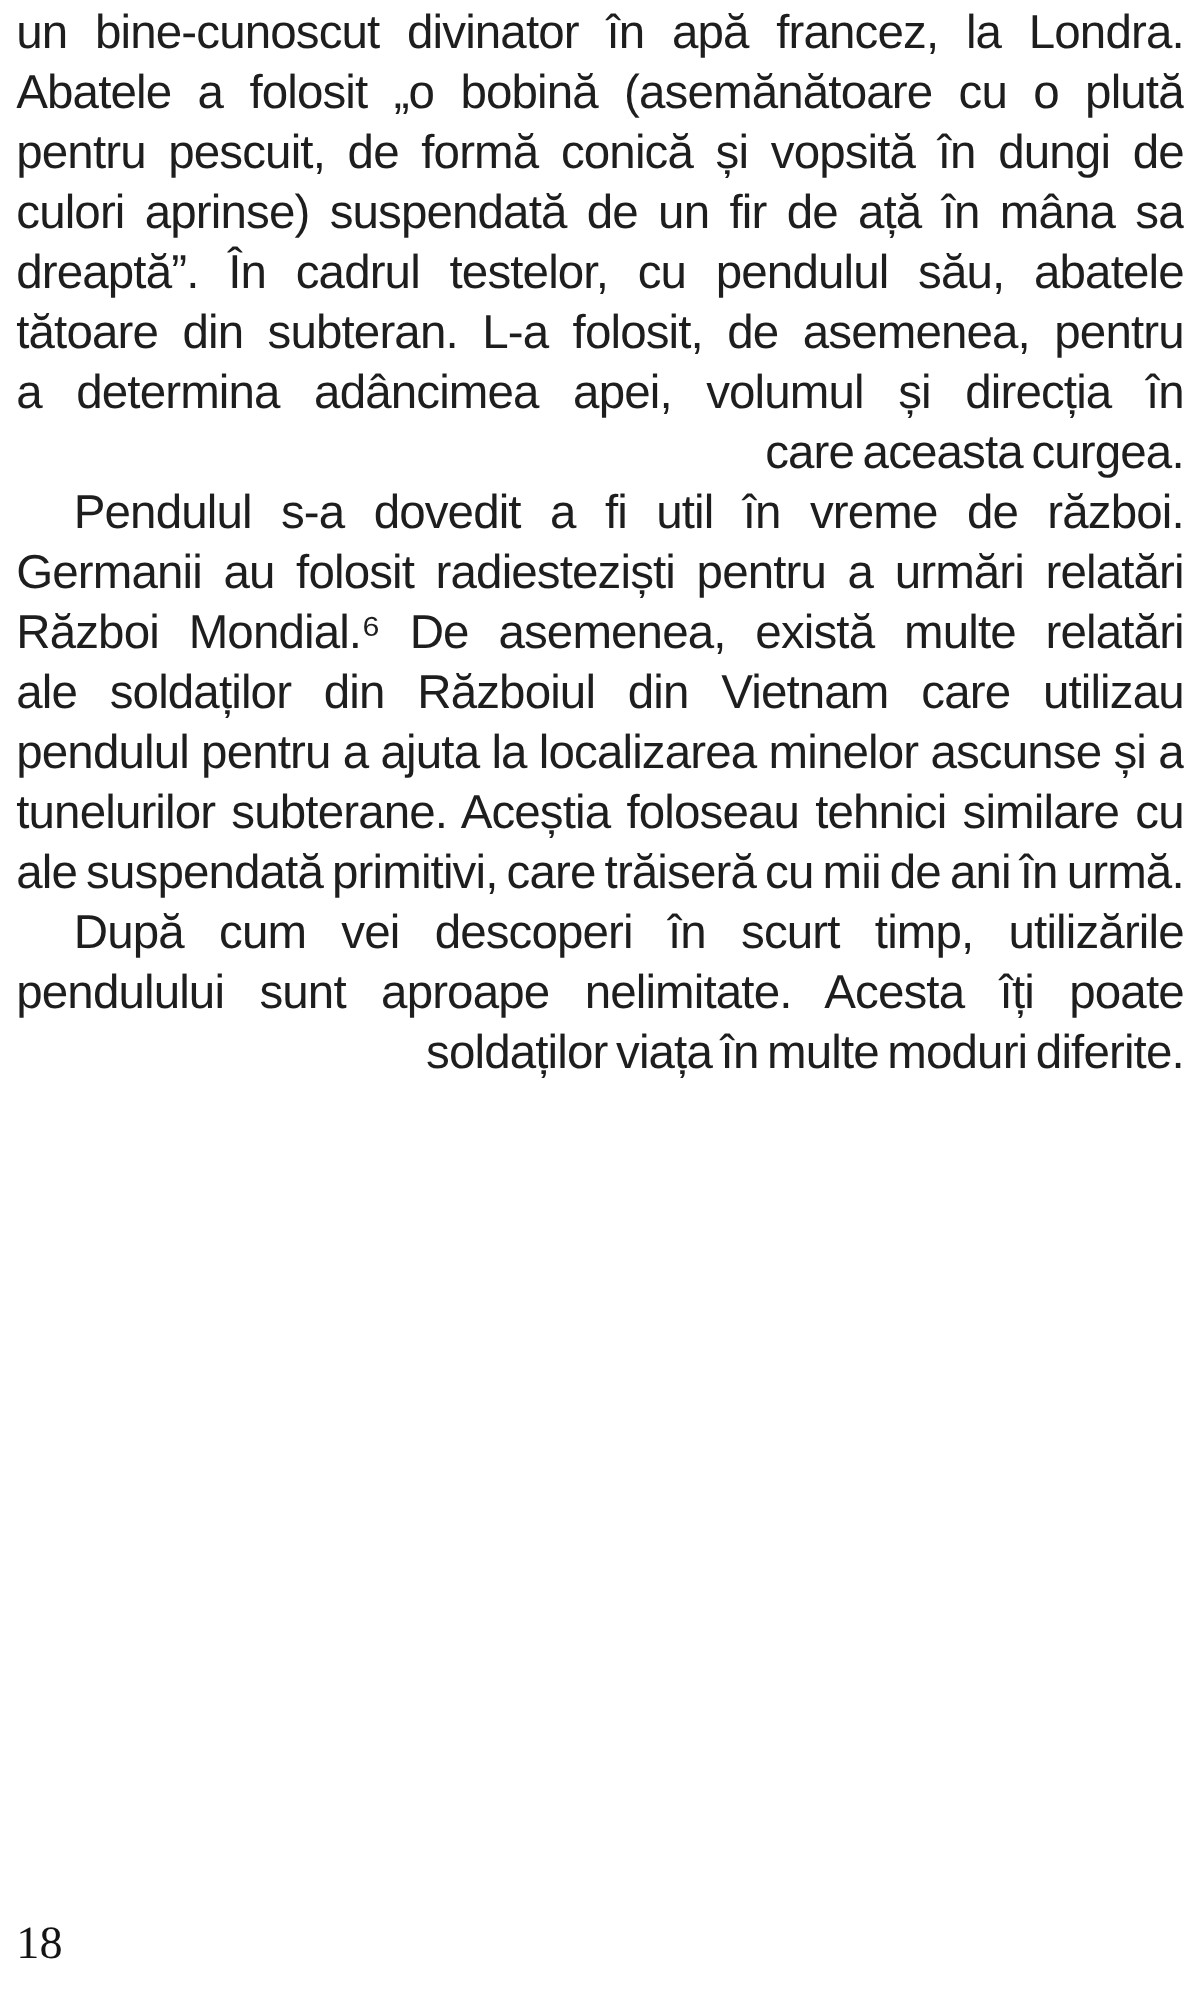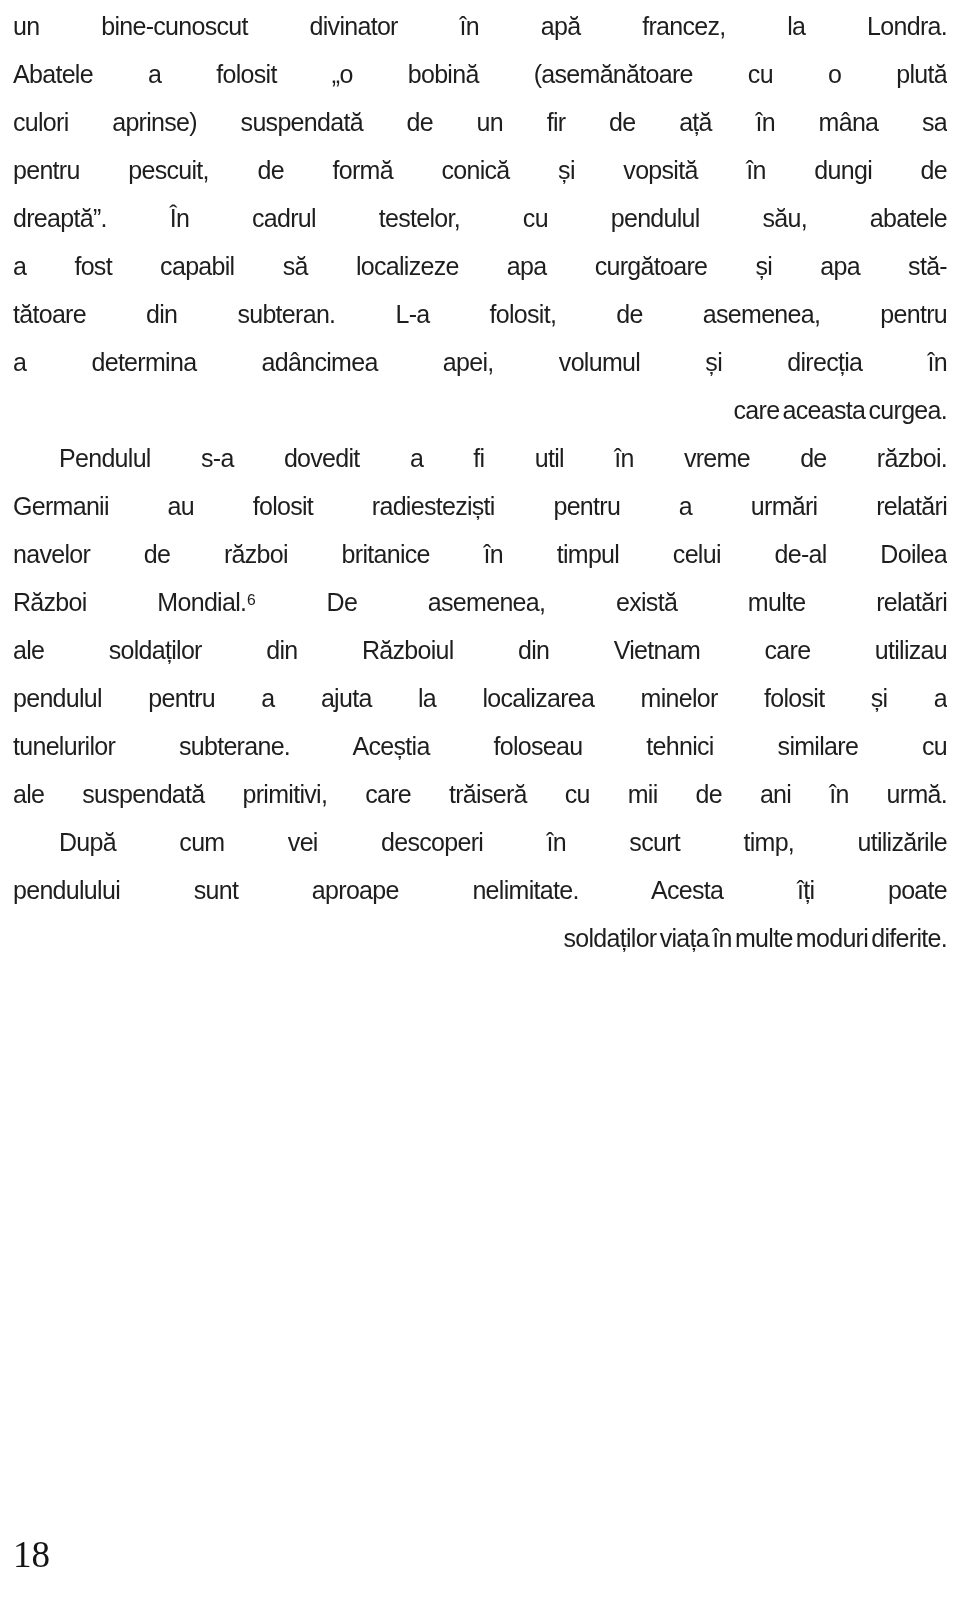--- a/index.html
+++ b/index.html
@@ -14,21 +14,21 @@
     background: #ffffff;
     overflow: hidden;
   }
   .text-block {
     position: absolute;
     top: 2px;
     left: 13px;
     right: 16px;
     color: #1e1e1e;
     font-family: "Liberation Sans", sans-serif;
-    font-size: 25px;
+    font-size: 38px;
     line-height: 48px;
     font-weight: 400;
     letter-spacing: -0.7px;
     word-spacing: -3px;
   }
   .line {
     text-align: right;
     white-space: normal;
     overflow: hidden;
     height: 48px;
@@ -54,33 +54,31 @@
     margin-right: 52px;
   }
 </style>
 </head>
 <body>
 
 <div class="page">
   <div class="text-block">
       <div class="line justify">un bine-cunoscut divinator în apă francez, la Londra.</div>
       <div class="line justify">Abatele a folosit „o bobină (asemănătoare cu o plută</div>
+      <div class="line justify">pentru pescuit, de formă conică și vopsită în dungi de</div>
       <div class="line justify">culori aprinse) suspendată de un fir de ață în mâna sa</div>
-      <div class="line justify">pentru pescuit, de formă conică și vopsită în dungi de</div>
       <div class="line justify">dreaptă”. În cadrul testelor, cu pendulul său, abatele</div>
-      <div class="line justify">a fost capabil să localizeze apa curgătoare și apa stă-</div>
       <div class="line justify">tătoare din subteran. L-a folosit, de asemenea, pentru</div>
       <div class="line justify">a determina adâncimea apei, volumul și direcția în</div>
       <div class="line">care aceasta curgea.</div>
       <div class="line justify indent">Pendulul s-a dovedit a fi util în vreme de război.</div>
       <div class="line justify">Germanii au folosit radiesteziști pentru a urmări relatări</div>
-      <div class="line justify">navelor de război britanice în timpul celui de-al Doilea</div>
       <div class="line justify">Război Mondial.⁶ De asemenea, există multe relatări</div>
       <div class="line justify">ale soldaților din Războiul din Vietnam care utilizau</div>
-      <div class="line justify">pendulul pentru a ajuta la localizarea minelor folosit și a</div>
+      <div class="line justify">pendulul pentru a ajuta la localizarea minelor ascunse și a</div>
       <div class="line justify">tunelurilor subterane. Aceștia foloseau tehnici similare cu</div>
       <div class="line justify">ale suspendată primitivi, care trăiseră cu mii de ani în urmă.</div>
       <div class="line justify indent">După cum vei descoperi în scurt timp, utilizările</div>
       <div class="line justify">pendulului sunt aproape nelimitate. Acesta îți poate</div>
       <div class="line">soldaților viața în multe moduri diferite.</div>
     </div>
   <div class="footer">
     <span class="page-number">18</span>
   </div>
 </div>

